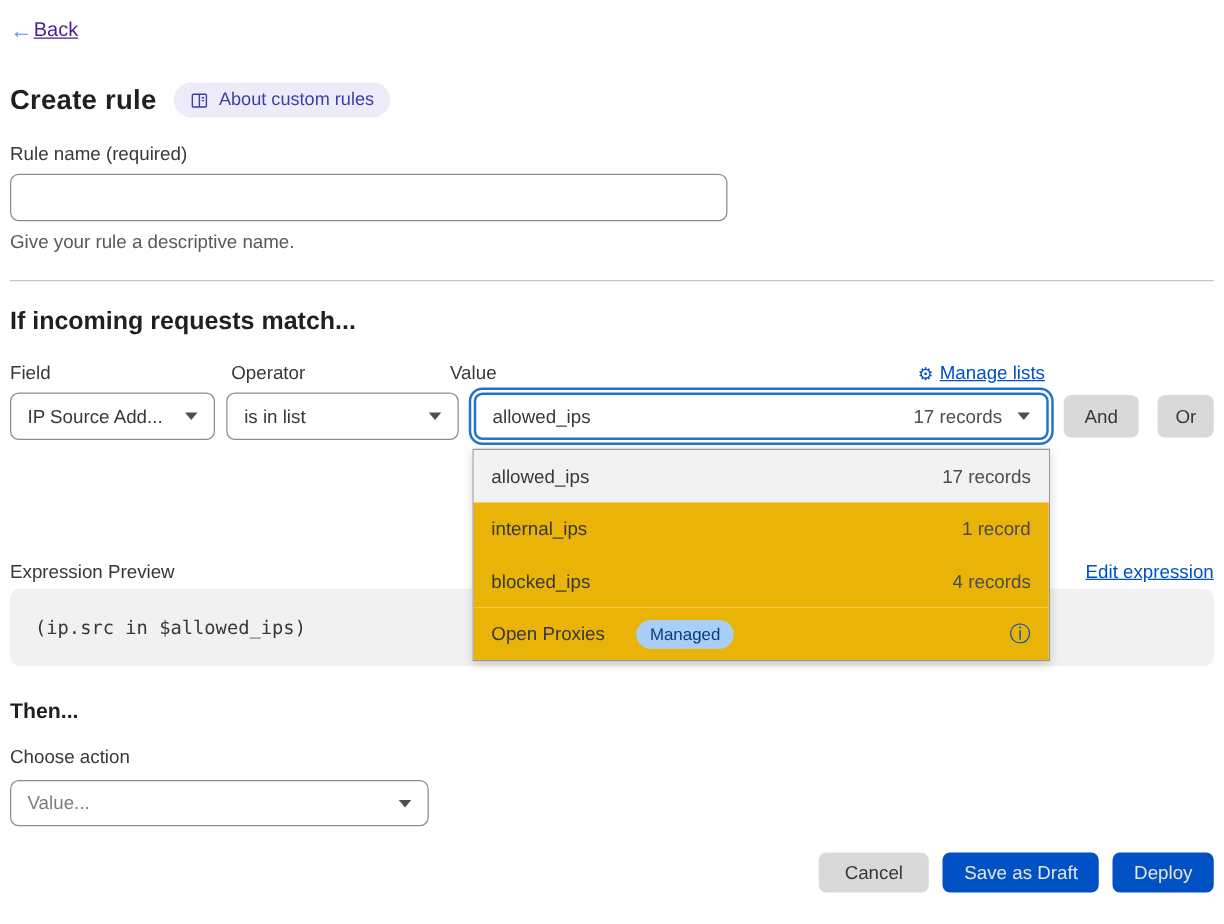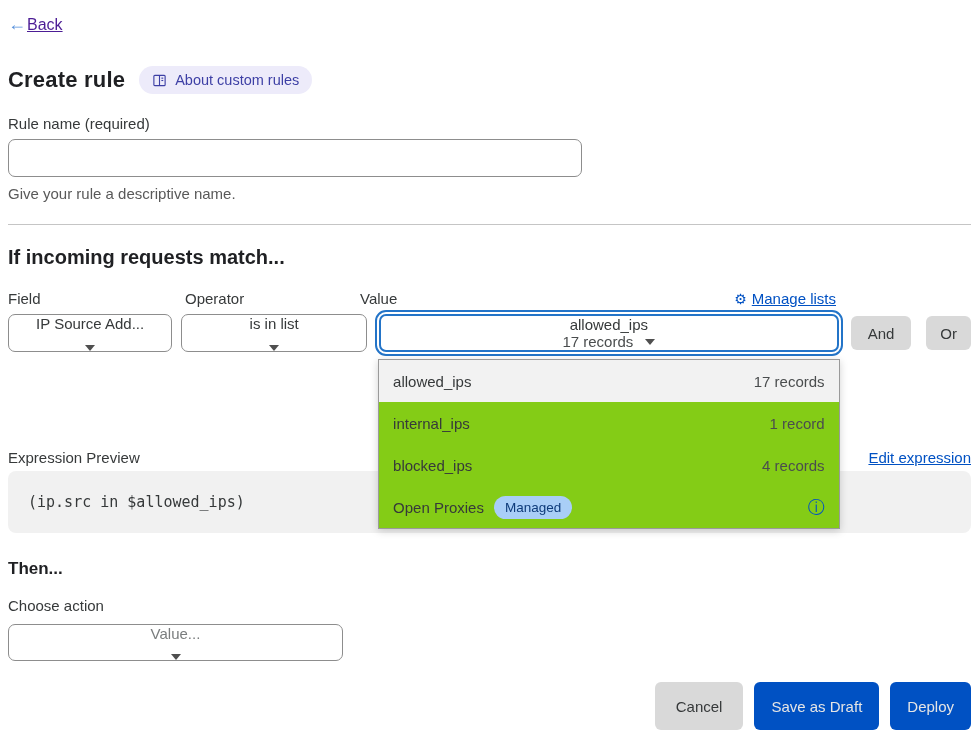--- a/index.html
+++ b/index.html
@@ -57,21 +57,21 @@
     font-size: 15px;
   }
   .gear-icon { color: #0051c3; font-size: 14px; line-height: 1; }
   .manage-lists-text { color: #0051c3; text-decoration: underline; }
 
   .controls-row { margin-top: 7px; display: flex; align-items: center; }
   .select-box {
     height: 38px; background: #fff;
     border: 1px solid #8d8d8d; border-radius: 7px;
     display: flex; align-items: center; justify-content: space-between;
-    padding: 0 13px; font-size: 15px; color: #36393a; cursor: pointer; flex-direction: column;
+    padding: 0 13px; font-size: 15px; color: #36393a; cursor: pointer;
   }
   .chev {
     width: 0; height: 0;
     border-left: 5px solid transparent; border-right: 5px solid transparent;
     border-top: 6px solid #4f4f4f;
   }
   .field-select { width: 168px; margin-right: 9px; }
   .operator-select { width: 190px; margin-right: 8px; }
 
   .value-wrap { position: relative; width: 472px; margin-left: 4px; }
@@ -93,24 +93,24 @@
 
   
   .list-menu {
     position: absolute; top: calc(100% + 7px); left: -1px; right: -1px;
     background: #fff; border: 1px solid #9a9a9a;
     box-shadow: 0 2px 8px rgba(0,0,0,.18);
     z-index: 20;
   }
   .list-item {
     height: 42px; display: flex; align-items: center; justify-content: space-between;
-    padding: 0 14px; font-size: 15px; color: #36393a; cursor: pointer; background: #84cc16;
+    padding: 0 14px; font-size: 15px; color: #36393a; cursor: pointer; background: #eab308;
   }
   .list-item.highlighted { background: #f2f2f2; }
-  .list-item-left { display: flex; align-items: center; gap: 10px; }
+  .list-item-left { display: flex; align-items: center; gap: 25px; }
   .list-item-meta { color: #4a4d4e; }
   .managed-badge {
     background: #a9cef7; color: #0e3b7a;
     font-size: 13.5px; padding: 4px 11px; border-radius: 12px;
   }
   .info-icon { color: #0051c3; font-size: 17px; line-height: 1; cursor: pointer; }
 
   
   .expression-row { margin-top: 97px; display: flex; justify-content: space-between; align-items: center; }
   .edit-expression { font-size: 15px; color: #0051c3; text-decoration: underline; cursor: pointer; }
@@ -122,21 +122,21 @@
 
   
   .then-heading { margin-top: 26px; font-size: 17px; font-weight: 700; color: #1f2023; }
   .action-label { margin-top: 18px; font-size: 15px; color: #36393a; }
   .action-select { margin-top: 10px; width: 335px; height: 37px; }
   .placeholder-text { color: #7a7d7e; }
 
   
   .footer { margin-top: 21px; display: flex; justify-content: flex-end; align-items: center; gap: 11px; }
   .btn {
-    height: 48px; border: none; border-radius: 6px; font-size: 15px;
+    height: 32px; border: none; border-radius: 6px; font-size: 15px;
     font-family: "Liberation Sans", sans-serif; cursor: pointer;
   }
   .btn-gray { background: #d9d9d9; color: #36393a; padding: 0 21px; }
   .btn-blue { background: #0051c3; color: #e5e5e5; }
   .btn-save { padding: 0 17px; }
   .btn-deploy { padding: 0 17px; }
 </style>
 </head>
 <body>
 

